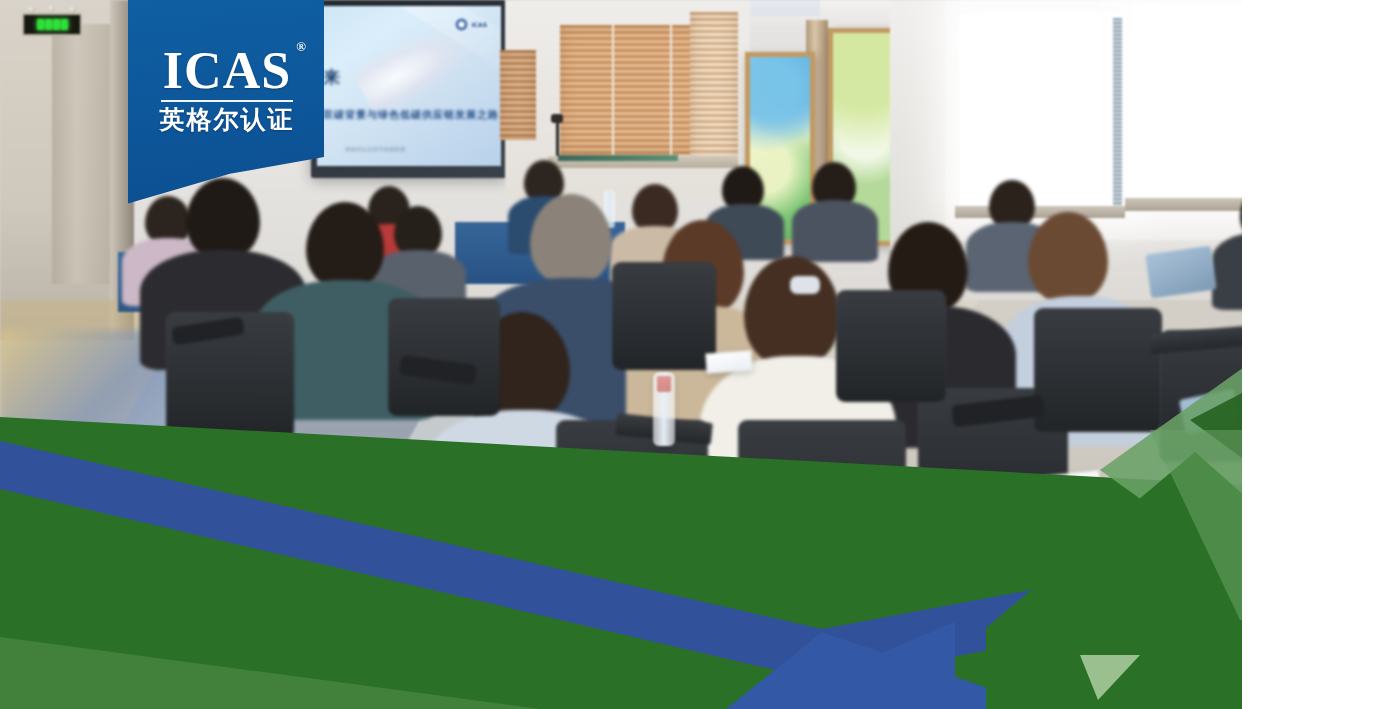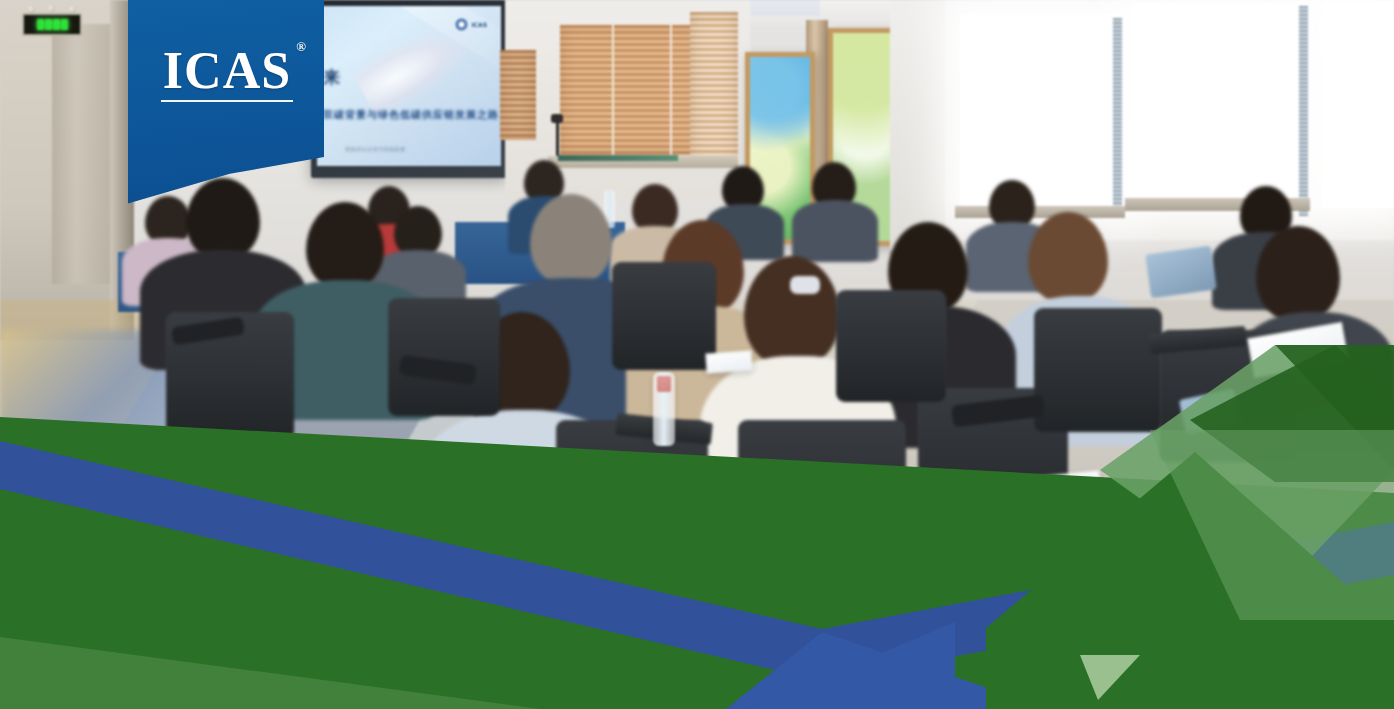--- a/index.html
+++ b/index.html
@@ -1,20 +1,20 @@
 <!DOCTYPE html>
 <html><head>
 <meta charset="utf-8">
 <title>ICAS Training Banner</title>
 <style>
   html,body{margin:0;padding:0;background:#ffffff;}
   body{font-family:"Liberation Serif",serif;}
   #stage{
     position:relative;
-    width:1394px;height:709px;
+    width:1242px;height:709px;
     overflow:hidden;
     background:#cfd6dc;
   }
   
   .photo{position:absolute;inset:0;overflow:hidden;}
   .photo-blur{position:absolute;inset:0;filter:blur(1.1px);}
 
   
   .wall{position:absolute;left:0;top:0;width:1394px;height:709px;
     background:
@@ -356,15 +356,16 @@
 
     <polygon points="1080,655 1140,655 1098,700" fill="#b8d4ab" opacity="0.8"></polygon>
   </svg>
 
   <div class="logo-block"></div>
   <div class="logo-inner">
     <div class="logo-word">
       <span>ICAS</span><span class="logo-reg">®</span>
     </div>
     <div class="logo-rule"></div>
+    <div class="logo-cn">英格尔认证</div>
   </div>
 
 </div>
 
 </body></html>

